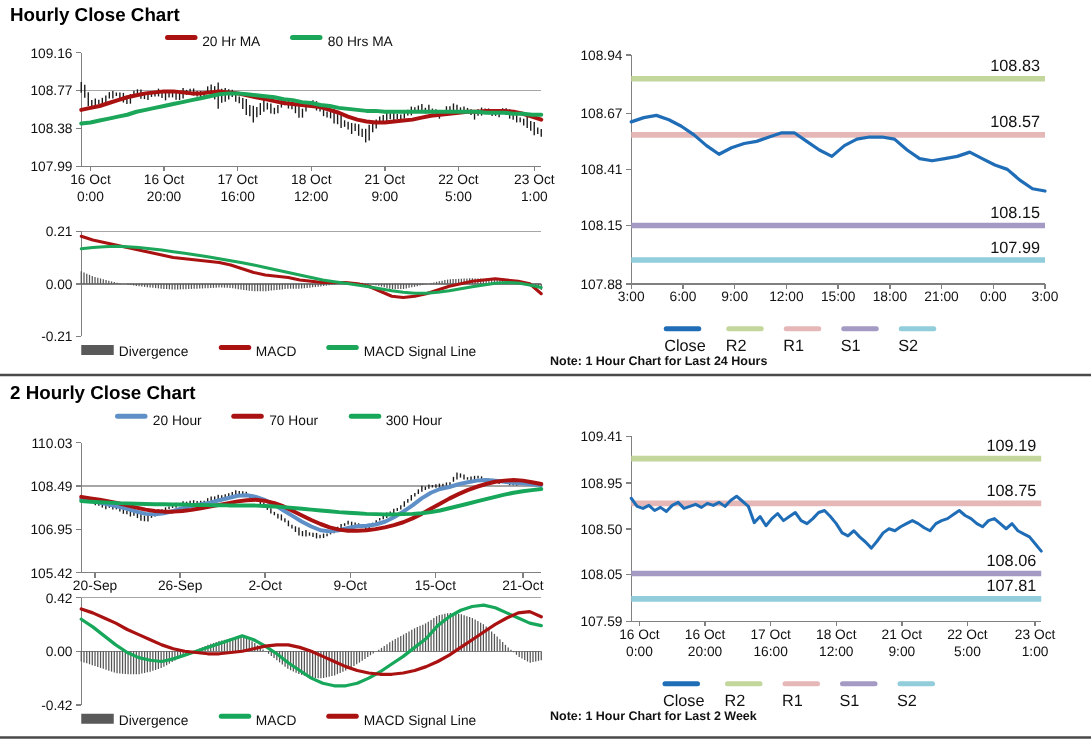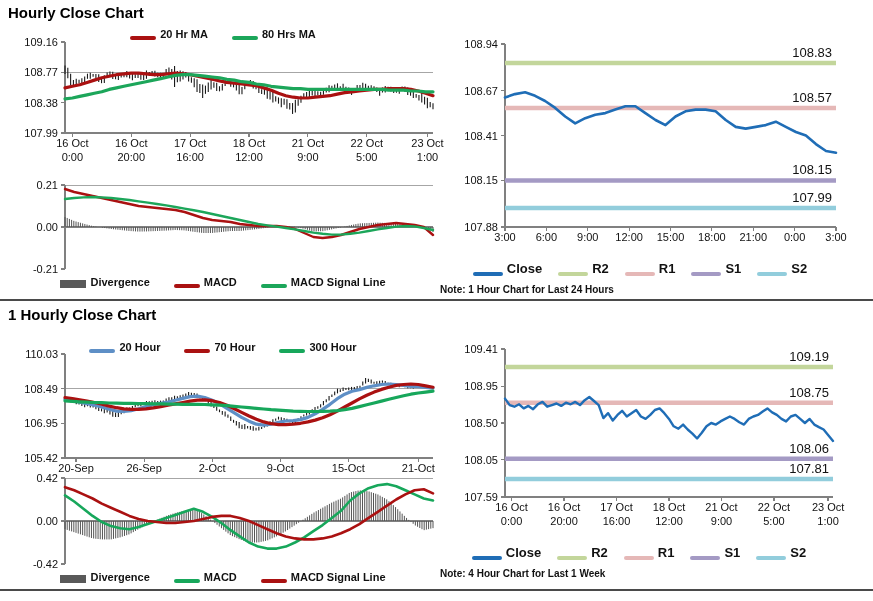--- a/index.html
+++ b/index.html
@@ -1,22 +1,22 @@
 <!DOCTYPE html>
 <html><head>
 <meta charset="utf-8">
 <style>
   html,body{margin:0;padding:0;background:#fff;width:873px;height:601px;overflow:hidden;
     font-family:"Liberation Sans","DejaVu Sans",sans-serif;color:#000;}
   .abs{position:absolute;}
   .section-title{font-size:15px;font-weight:bold;color:#000;white-space:nowrap;}
   .legend-row{display:flex;justify-content:center;align-items:center;gap:24px;}
   .legend-row.sr{gap:16px;}
-  .lg-item{display:flex;align-items:flex-end;gap:4px;font-size:11px;color:#111;white-space:nowrap;font-weight:bold;}
-  .legend-row.sr .lg-item{font-size:13px;}
+  .lg-item{display:flex;align-items:flex-start;gap:4px;font-size:11px;color:#111;white-space:nowrap;}
+  .legend-row.sr .lg-item{font-size:13px;flex-direction:column;}
   .lg-swatch{display:inline-block;width:26px;height:4px;border-radius:2px;}
   .legend-row.sr .lg-swatch{width:30px;height:4px;}
   .lg-swatch.bar{width:26px;height:8px;border-radius:0;}
   .note{font-size:10px;font-weight:bold;color:#111;white-space:nowrap;}
   .divider{left:0;width:873px;height:2px;background:#4a4a4a;}
   svg{position:absolute;overflow:visible;}
   svg text{font-family:"Liberation Sans","DejaVu Sans",sans-serif;}
 </style>
 </head>
 <body>
@@ -455,23 +455,23 @@
     <span class="lg-item">
       <span class="lg-swatch" style="background: rgb(146, 205, 220);"></span>
       <span>S2</span>
     </span>
   </div>
 
 <div class="abs note" style="left:440px;top:284px;width:400px;">Note: 1 Hour Chart for Last 24 Hours</div>
 
 <div class="abs divider" style="top:299px;"></div>
 
-<div class="abs section-title" style="left:8px;top:306px;">1 Hourly Close Chart</div>
-
-<div class="abs legend-row" style="left:8px;top:341px;width:430px;">
+<div class="abs section-title" style="left:8px;top:306px;">2 Hourly Close Chart</div>
+
+<div class="abs legend-row" style="left:8px;top:331px;width:430px;">
     <span class="lg-item">
       <span class="lg-swatch" style="background: rgb(94, 143, 198);"></span>
       <span>20 Hour</span>
     </span>
     <span class="lg-item">
       <span class="lg-swatch" style="background: rgb(170, 17, 17);"></span>
       <span>70 Hour</span>
     </span>
     <span class="lg-item">
       <span class="lg-swatch" style="background: rgb(23, 167, 91);"></span>
@@ -898,15 +898,15 @@
     <span class="lg-item">
       <span class="lg-swatch" style="background: rgb(164, 154, 196);"></span>
       <span>S1</span>
     </span>
     <span class="lg-item">
       <span class="lg-swatch" style="background: rgb(146, 205, 220);"></span>
       <span>S2</span>
     </span>
   </div>
 
-<div class="abs note" style="left:440px;top:568px;width:398px;">Note: 4 Hour Chart for Last 1 Week</div>
+<div class="abs note" style="left:440px;top:568px;width:398px;">Note: 1 Hour Chart for Last 2 Week</div>
 
 <div class="abs divider" style="top:589px;"></div>
 
 </body></html>

